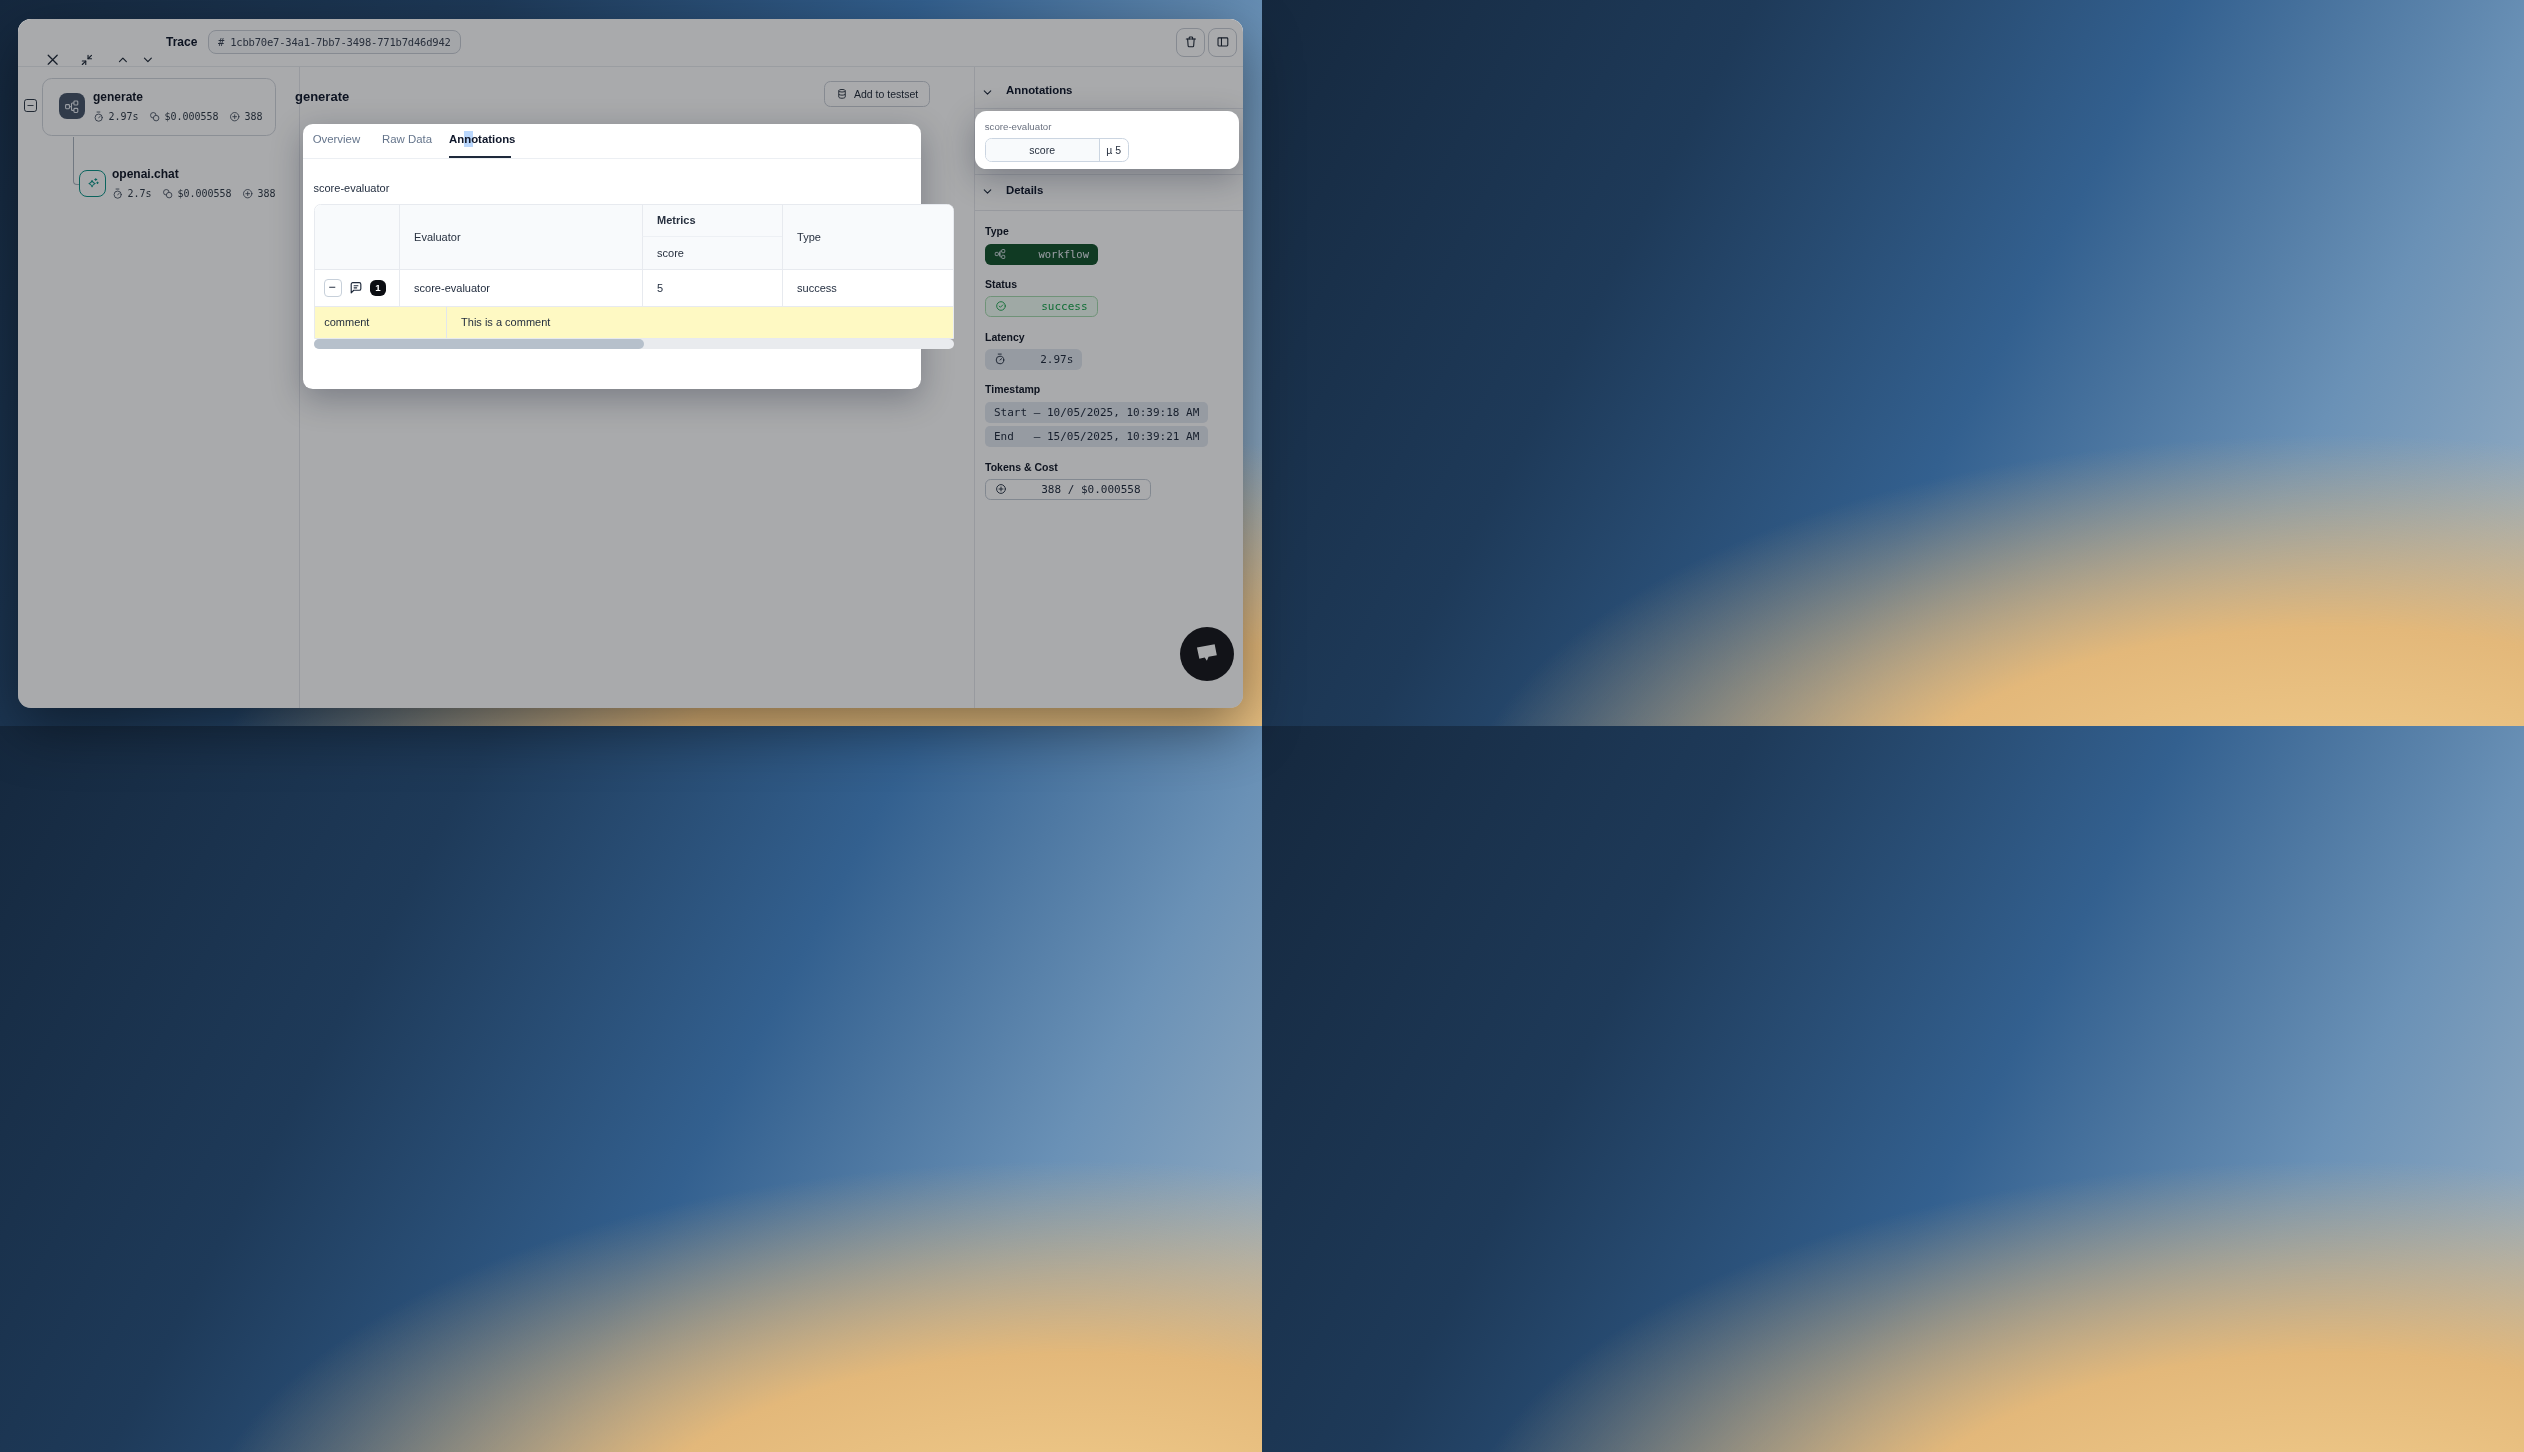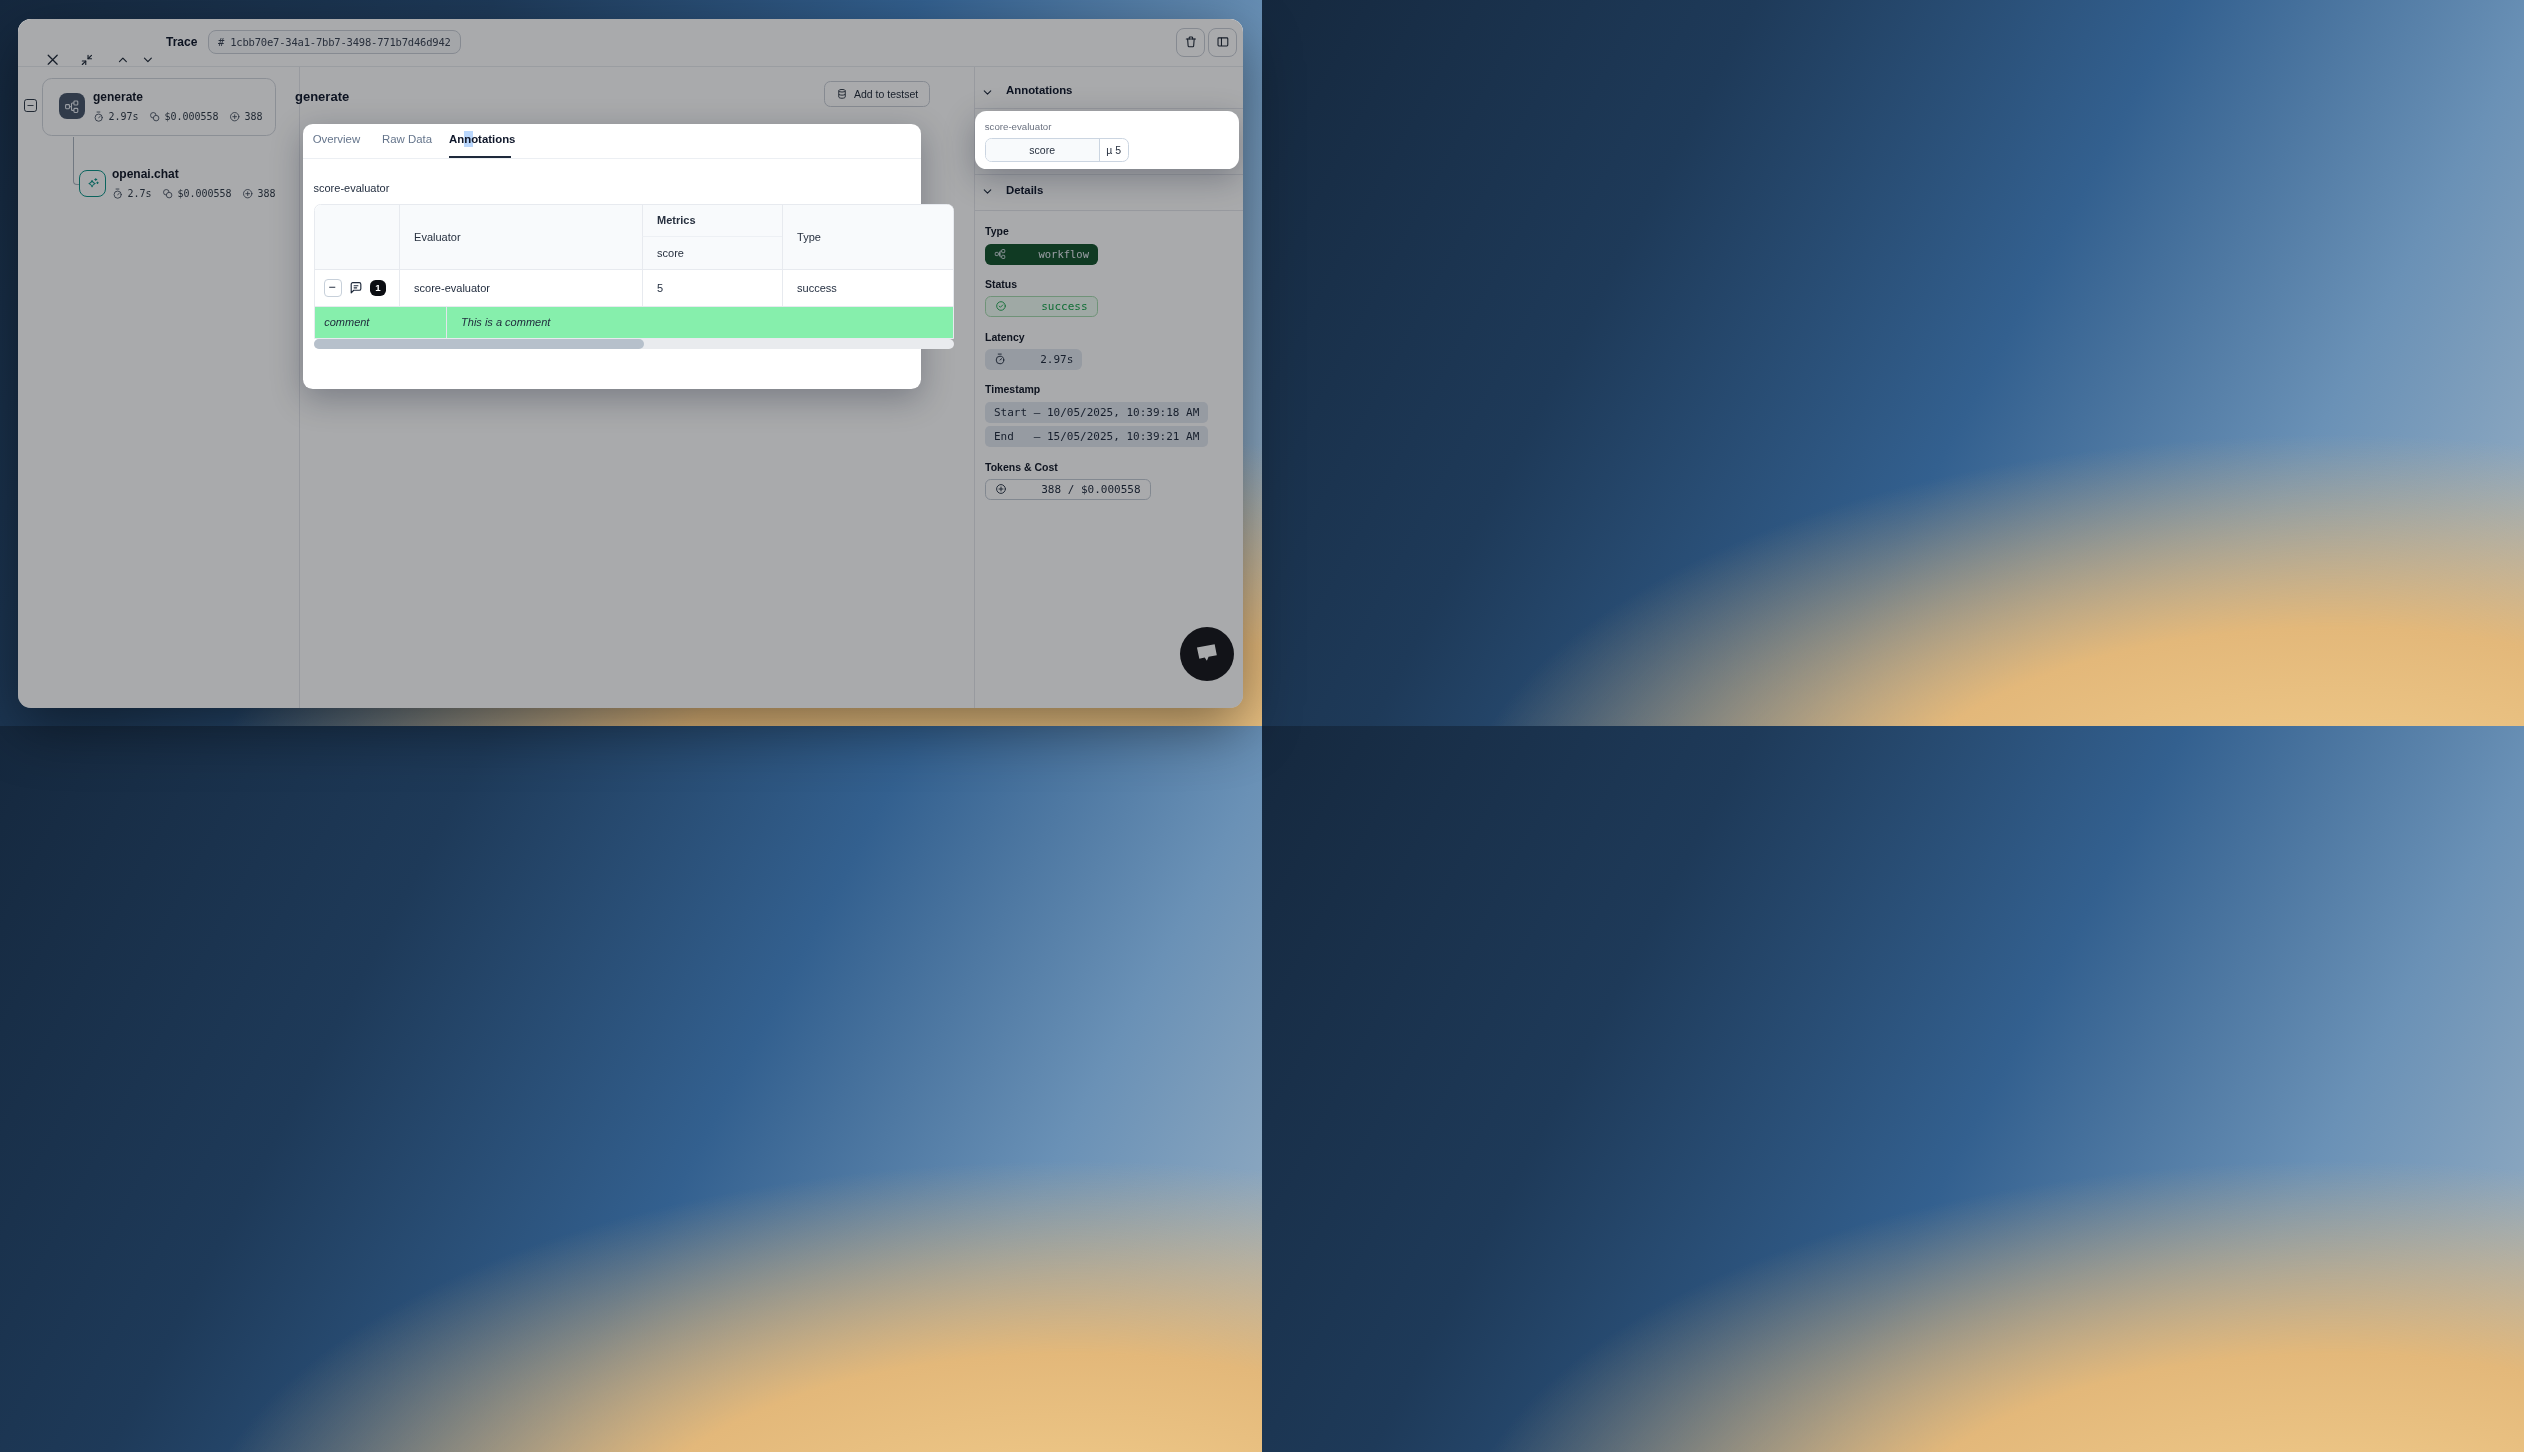--- a/index.html
+++ b/index.html
@@ -73,21 +73,21 @@
   .hc{display:flex;align-items:center;padding-left:14.6px;font-size:11px;color:#27303f;}
   .hc.b-l{border-left:0.8px solid var(--line);}
   .hc.b-b{border-bottom:0.8px solid #edf0f4;font-weight:bold;}
   .tbl-row{display:grid;grid-template-columns:84px 243px 140px 171px;height:37px;border-top:0.8px solid var(--line);}
   .cell{display:flex;align-items:center;padding-left:14.6px;font-size:11px;color:var(--ink2);}
   .cell.b-l{border-left:0.8px solid var(--line);}
   .ctl-cell{display:flex;align-items:center;gap:6.5px;padding-left:9px;}
   .minus-btn{width:18px;height:18px;border:0.8px solid #c7d0da;border-radius:4px;background:#fff;display:flex;align-items:center;justify-content:center;cursor:pointer;}
   .cmt-btn{background:none;border:none;display:flex;cursor:pointer;}
   .count-badge{width:16px;height:16px;border-radius:5.7px;background:#0b0d12;color:#fff;font-size:9.7px;font-weight:700;display:flex;align-items:center;justify-content:center;}
-  .comment-row{display:grid;grid-template-columns:131px 510px;height:32px;border-top:0.8px solid var(--line);background:#86efac;font-style:italic;}
+  .comment-row{display:grid;grid-template-columns:131px 510px;height:32px;border-top:0.8px solid var(--line);background:#fef9c3;}
   .comment-row .cell{font-size:11px;}
   .comment-row .lab{padding-left:9.7px;}
   .comment-row .val{border-left:0.8px solid #e2e6ec;}
   .hscroll{position:absolute;left:10.5px;top:215px;width:640px;height:10.5px;border-radius:5.7px;background:#e9ebee;}
   .hthumb{position:absolute;left:0;top:0;width:330px;height:10.5px;border-radius:5.7px;background:#b6c0cb;cursor:grab;}
   
   .panel-h{font-size:11.4px;font-weight:700;color:var(--ink);}
   .h-divider{position:absolute;height:0.8px;background:#e5e7eb;}
   .dlabel{font-size:10.5px;font-weight:700;color:#111827;}
   .pill{position:absolute;display:inline-flex;align-items:center;gap:6.5px;height:21px;padding:0 9px;border-radius:5.7px;font-family:var(--mono);font-size:10.5px;white-space:pre;}

